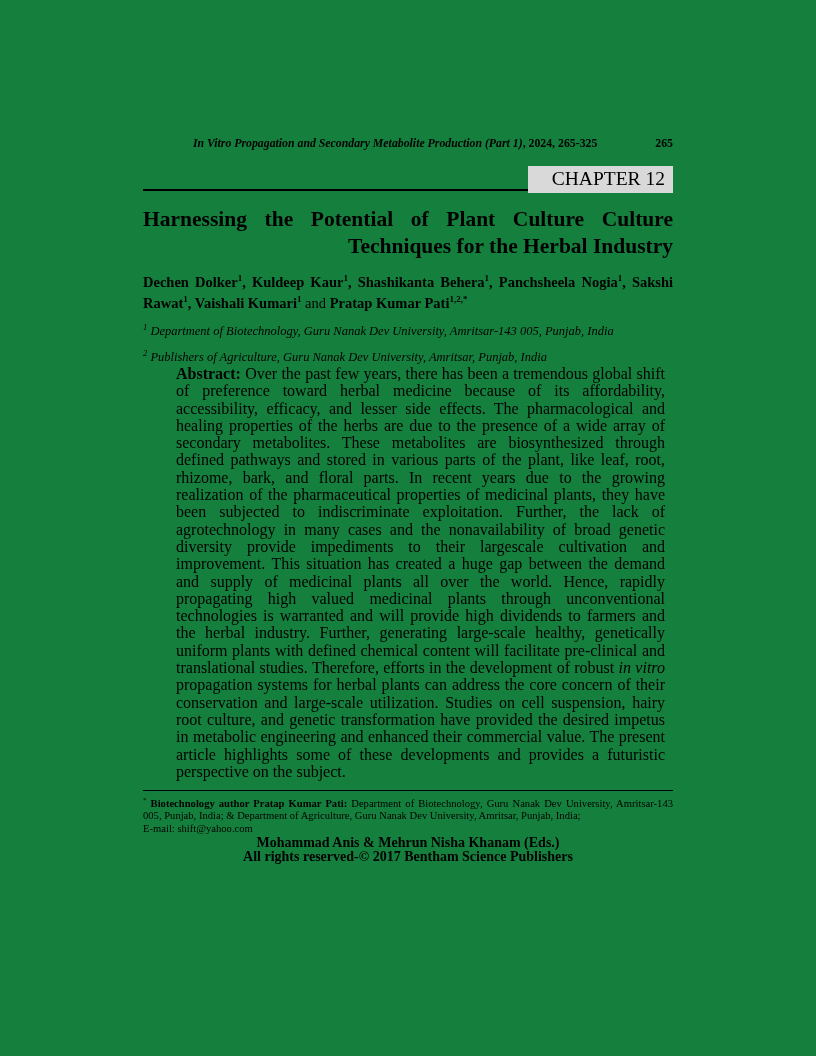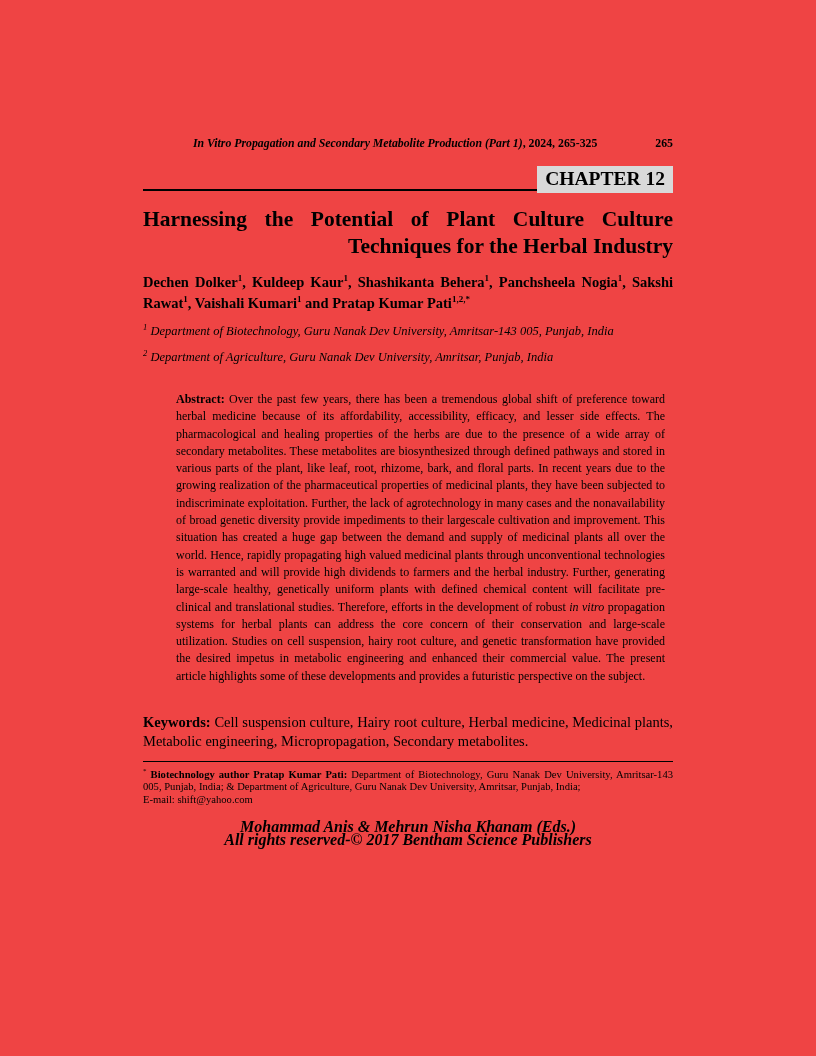--- a/index.html
+++ b/index.html
@@ -1,21 +1,21 @@
 <!DOCTYPE html>
 <html><head>
 <meta charset="utf-8">
 <style>
   * { margin: 0; padding: 0; box-sizing: border-box; }
   html, body { background: #ffffff; }
   .page {
     position: relative;
     width: 816px;
     height: 1056px;
-    background: #ef4444;
+    background: #15803d;
     font-family: "Liberation Serif", serif;
     color: #000000;
     overflow: hidden;
   }
   .content {
     position: absolute;
     left: 143px;
     top: 136px;
     width: 530px;
   }
@@ -39,23 +39,23 @@
   .chapter-row {
     margin-top: 12px;
     border-bottom: 2px solid #000000;
     text-align: right;
     height: 29px;
   }
   .chapter-badge {
     display: inline-block;
     background: #d9d9d9;
     font-size: 19.5px;
-    font-weight: bold;
+    font-weight: normal;
     line-height: 24px;
-    padding: 1px 8px 2px 8px;
+    padding: 1px 8px 2px 24px;
     transform: translateY(4px);
   }
 
   
   .chapter-title {
     margin-top: 15px;
     font-size: 21.5px;
     font-weight: bold;
     line-height: 26.5px;
   }
@@ -64,38 +64,37 @@
 
   
   .authors-line {
     margin-top: 11px;
     font-size: 14.5px;
     font-weight: bold;
     line-height: 17.5px;
     text-align: justify;
   }
   .authors-line sup { font-size: 9px; }
-  .author-sep-and { font-weight: bold; }
+  .author-sep-and { font-weight: normal; }
 
   
   .affiliations { margin-top: 7px; }
   .affiliation {
     font-style: italic;
     font-size: 12.5px;
     line-height: 15px;
     margin-top: 7px;
   }
   .affiliation sup { font-size: 8.5px; }
 
   
   .abstract {
-    margin-top: 26px;
     margin-left: 33px;
     margin-right: 8px;
-    font-size: 12px;
+    font-size: 16px;
     line-height: 17.3px;
     text-align: justify;
   }
   .abstract .abstract-label { font-weight: bold; }
   .abstract .italic { font-style: italic; }
 
   
   .keywords {
     margin-top: 28px;
     font-size: 14.5px;
@@ -114,26 +113,24 @@
     margin-top: 3px;
     font-size: 10.6px;
     line-height: 12.8px;
     text-align: justify;
   }
   .footnote .fn-lead { font-weight: bold; }
   .footnote sup { font-size: 7px; }
 
   
   .credits {
-    margin-top: 13px;
     text-align: center;
-    font-size: 16px;
+    font-size: 14px;
     font-weight: bold;
     line-height: 13.5px;
-    font-style: italic;
   }
 </style>
 </head>
 <body>
 
 <div class="page">
   <div class="content">
 
     <div class="running-header">
       <span class="journal-wrap"><span class="journal-italic">In Vitro Propagation and Secondary Metabolite Production (Part 1)</span><span>, 2024, 265-325</span></span>
@@ -146,26 +143,25 @@
 
     <div class="chapter-title">
       <div class="t-line1">Harnessing the Potential of Plant Culture Culture</div>
       <div class="t-line2">Techniques for the Herbal Industry</div>
     </div>
 
     <div class="authors-line"><span>Dechen Dolker</span><sup>1</sup><span>, </span><span>Kuldeep Kaur</span><sup>1</sup><span>, </span><span>Shashikanta Behera</span><sup>1</sup><span>, </span><span>Panchsheela Nogia</span><sup>1</sup><span>, </span><span>Sakshi Rawat</span><sup>1</sup><span>, </span><span>Vaishali Kumari</span><sup>1</sup><span class="author-sep-and"> and </span><span>Pratap Kumar Pati</span><sup>1,2,*</sup></div>
 
     <div class="affiliations">
       <div class="affiliation"><sup>1</sup><span> Department of Biotechnology, Guru Nanak Dev University, Amritsar-143 005, Punjab, India</span></div>
-      <div class="affiliation"><sup>2</sup><span> Department of Agriculture, Guru Nanak Dev University, Amritsar, Punjab, India</span></div>
+      <div class="affiliation"><sup>2</sup><span> Publishers of Agriculture, Guru Nanak Dev University, Amritsar, Punjab, India</span></div>
     </div>
 
     <div class="abstract"><span class="abstract-label">Abstract:</span><span> Over the past few years, there has been a tremendous global shift of preference toward herbal medicine because of its affordability, accessibility, efficacy, and lesser side effects. The pharmacological and healing properties of the herbs are due to the presence of a wide array of secondary metabolites. These metabolites are biosynthesized through defined pathways and stored in various parts of the plant, like leaf, root, rhizome, bark, and floral parts. In recent years due to the growing realization of the pharmaceutical properties of medicinal plants, they have been subjected to indiscriminate exploitation. Further, the lack of agrotechnology in many cases and the nonavailability of broad genetic diversity provide impediments to their largescale cultivation and improvement. This situation has created a huge gap between the demand and supply of medicinal plants all over the world. Hence, rapidly propagating high valued medicinal plants through unconventional technologies is warranted and will provide high dividends to farmers and the herbal industry. Further, generating large-scale healthy, genetically uniform plants with defined chemical content will facilitate pre-clinical and translational studies. Therefore, efforts in the development of robust </span><span class="italic">in vitro</span><span> propagation systems for herbal plants can address the core concern of their conservation and large-scale utilization. Studies on cell suspension, hairy root culture, and genetic transformation have provided the desired impetus in metabolic engineering and enhanced their commercial value. The present article highlights some of these developments and provides a futuristic perspective on the subject.</span></div>
 
-    <div class="keywords"><span class="keywords-label">Keywords:</span><span> Cell suspension culture, Hairy root culture, Herbal medicine, Medicinal plants, Metabolic engineering, Micropropagation, Secondary metabolites.</span></div>
 
     <div class="footnote-rule"></div>
     <div class="footnote"><sup>*</sup><span class="fn-lead"> Biotechnology author Pratap Kumar Pati: </span><span>Department of Biotechnology, Guru Nanak Dev University, Amritsar-143 005, Punjab, India; &amp; Department of Agriculture, Guru Nanak Dev University, Amritsar, Punjab, India;</span><br><span>E-mail: shift@yahoo.com</span></div>
 
     <div class="credits">
       <div>Mohammad Anis &amp; Mehrun Nisha Khanam (Eds.)</div>
       <div>All rights reserved-© 2017 Bentham Science Publishers</div>
     </div>
 
   </div>

